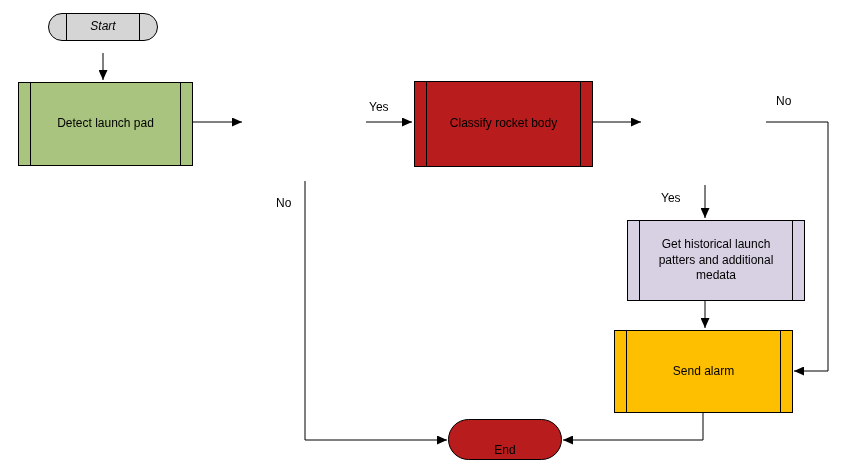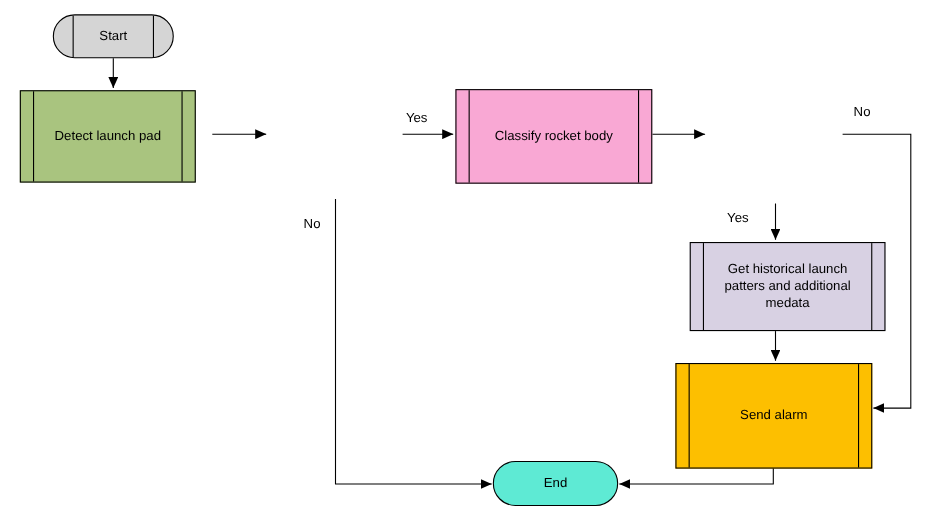--- a/index.html
+++ b/index.html
@@ -43,27 +43,27 @@
     position:absolute; left:0; top:0; right:0; bottom:0;
     display:flex; align-items:center; justify-content:center;
     text-align:center; line-height:1.3;
   }
   .d1 .dlabel { padding:0 18px; }
   .d2 .dlabel { padding:0 26px; }
 
   .edge-label { position:absolute; white-space:nowrap;text-align:right; }
 
   
-  #n-start   { left:48px;  top:13px;  width:110px; height:40px; }
-  #n-detect  { left:18px;  top:82px;  width:160px; height:84px; }
+  #n-start   { left:48px;  top:13px;  width:110px; height:28px;font-style:italic; }
+  #n-detect  { left:18px;  top:82px;  width:175px; height:84px; }
   #n-d1      { left:244px; top:62px;  width:122px; height:120px; }
   #n-classify{ left:414px; top:81px;  width:179px; height:86px; }
   #n-d2      { left:643px; top:58px;  width:124px; height:128px; }
   #n-hist    { left:615px; top:220px; width:178px; height:81px; padding:0 22px; }
-  #n-alarm   { left:614px; top:330px; width:179px; height:96px; }
+  #n-alarm   { left:614px; top:330px; width:179px; height:83px; }
   #n-end     { left:448px; top:419px; width:114px; height:41px; }
 
   #l-yes1 { left:369px; top:100px; }
   #l-no1  { left:276px; top:196px; }
   #l-no2  { left:776px; top:94px;  }
   #l-yes2 { left:661px; top:191px; }
 </style>
 </head>
 <body>
 
@@ -88,34 +88,34 @@
 
   <div id="n-start" class="node stadium with-lines" style="background-color: rgb(213, 213, 213);">
     <span>Start</span>
   </div>
 
   <div id="n-detect" class="node predef" style="background-color: rgb(169, 196, 127);">
     <span>Detect launch pad</span>
   </div>
 
 
-  <div id="n-classify" class="node predef" style="background-color: #f9a8d4;">
+  <div id="n-classify" class="node predef" style="background-color: #b91c1c;">
     <span>Classify rocket body</span>
   </div>
 
 
   <div id="n-hist" class="node predef" style="background-color: rgb(216, 209, 227); margin-left: 12px;">
     <span>Get historical launch patters and additional medata</span>
   </div>
 
   <div id="n-alarm" class="node predef" style="background-color: rgb(253, 191, 0);">
     <span>Send alarm</span>
   </div>
 
-  <div id="n-end" class="node stadium" style="background-color: #5eead4;">
+  <div id="n-end" class="node stadium" style="background-color: #b91c1c; align-items: flex-end;">
     <span>End</span>
   </div>
 
   <span id="l-yes1" class="edge-label">Yes</span>
   <span id="l-no1" class="edge-label">No</span>
   <span id="l-no2" class="edge-label">No</span>
   <span id="l-yes2" class="edge-label">Yes</span>
 
 </div>
 

